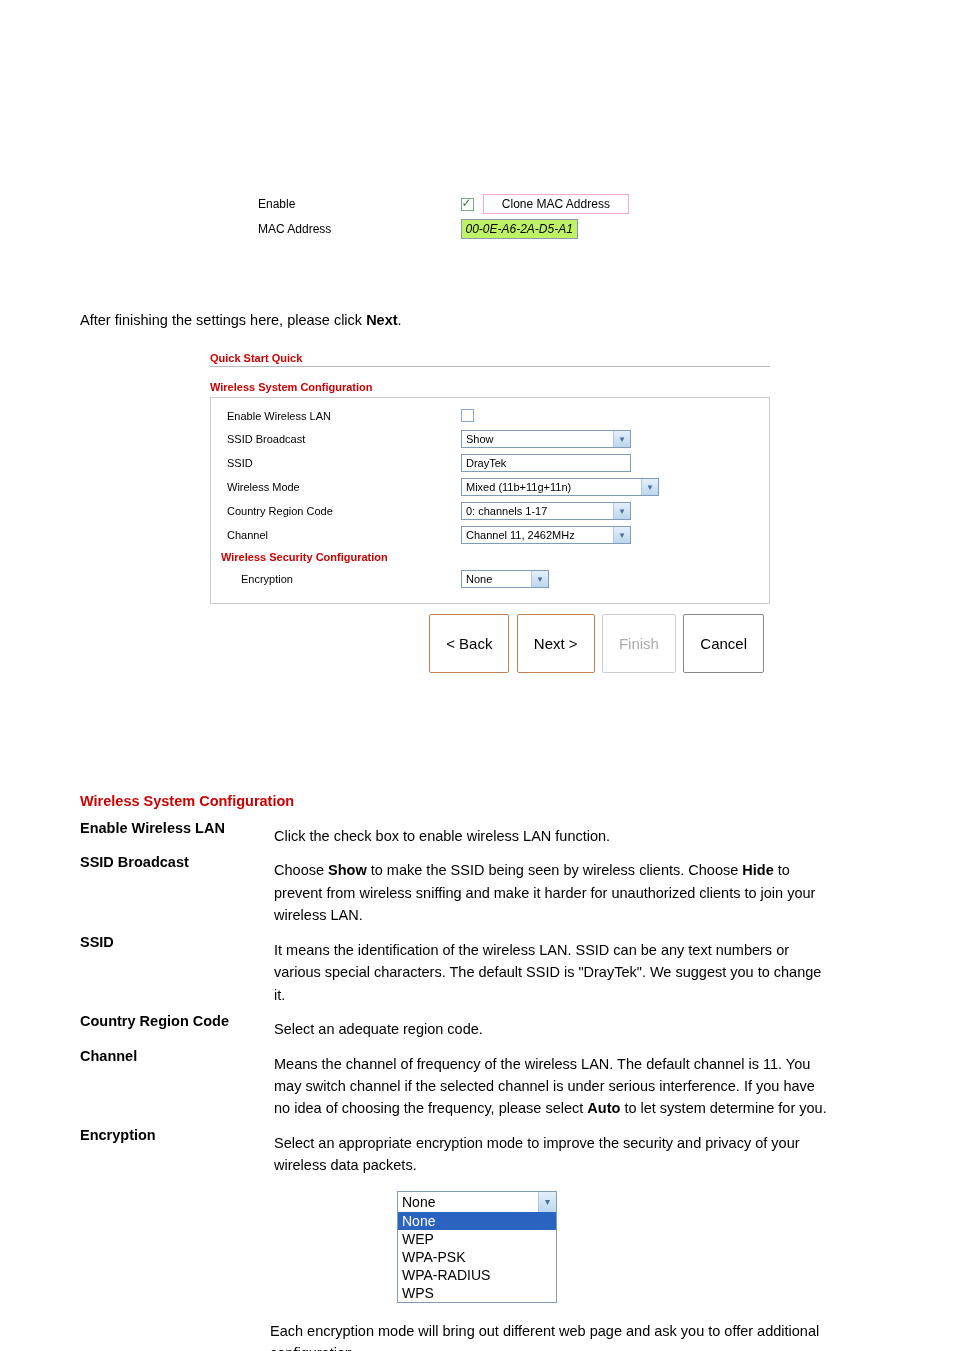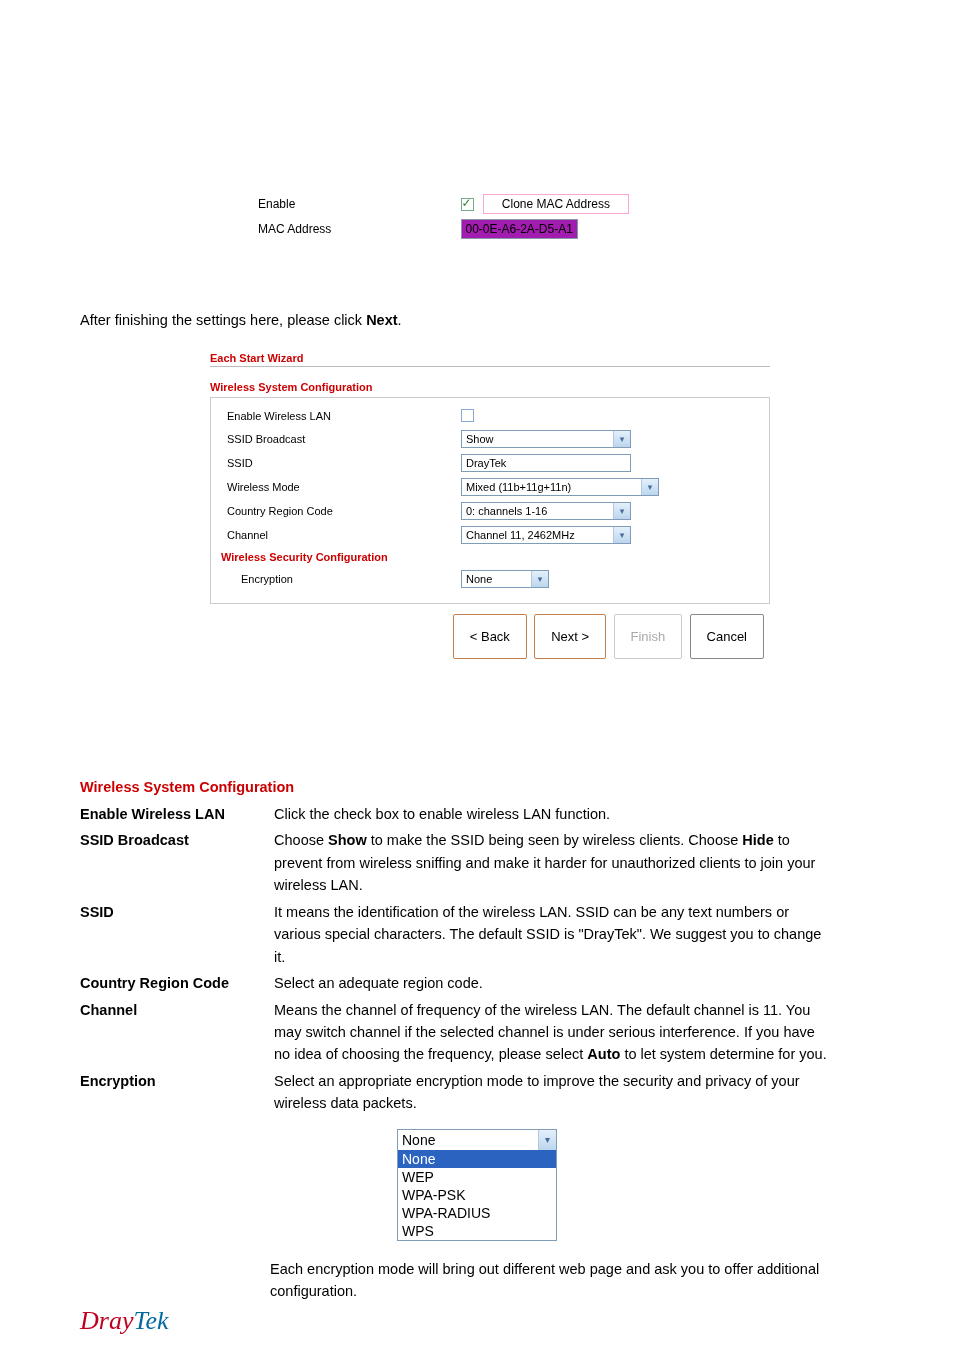--- a/index.html
+++ b/index.html
@@ -18,48 +18,48 @@
     margin: 150px auto 0 auto;
     width: 450px;
     font-family: Verdana, sans-serif;
     font-size: 12px;
   }
   .topbox table { width: 100%; border-collapse: collapse; }
   .topbox td { padding: 4px 6px; vertical-align: middle; }
   .cb-green { display:inline-block; width:13px; height:13px; border:1px solid #7aa88a; background:#fff; position:relative; vertical-align:middle; margin-right:6px; }
   .cb-green.checked::after { content:"✓"; position:absolute; top:-3px; left:0; font-size:12px; color:#3a7f3a; }
   .btn-clone { display:inline-block; border:1px solid #f9a8d4; padding:2px 18px; font-size:12px; background:#fff; vertical-align:middle; }
-  .mac-input { border:1px solid #89a; background:#a21caf; padding:2px 4px; font-size:12px; width:140px; }
+  .mac-input { border:1px solid #89a; background:#bef264; padding:2px 4px; font-size:12px; width:140px;font-style:italic; }
 
   .bodytext { margin: 70px 0 14px 0; font-size: 14.5px; line-height: 1.5; }
   .bold { font-weight: bold; }
 
   .qsw-outer { width: 560px; margin-left: 130px; }
   .qsw-title { color:#c00; font-weight:bold; font-size:11px; padding:6px 0 2px 0; }
   .hr { border:none; border-top:1px solid #bbb; height:0; margin-bottom:10px; }
   .subhead-red { color:#c00; font-weight:bold; font-size:11px; padding:4px 0; }
 
   .conf-table-wrap { border:1px solid #ccc; padding: 8px 10px 12px 10px; }
   .conf-row { display:flex; align-items:center; padding:3px 0; font-size:11px; }
   .conf-label { width: 240px; padding-left: 6px; }
   .checkbox-sq { display:inline-block; width:13px; height:13px; border:1px solid #88aadd; background:#fff; }
   .select-like { display:inline-flex; align-items:center; border:1px solid #7f9db9; background:#fff; height:18px; font-size:11px; }
   .select-like .sval { padding:0 4px; flex:1; }
   .select-like .sarrow { width:17px; height:100%; background:linear-gradient(#e4f0fb,#bcd6ee); border-left:1px solid #b0c8e0; display:flex; align-items:center; justify-content:center; color:#4a6a9a; font-size:9px; }
   .textbox-like { border:1px solid #7f9db9; background:#fff; height:18px; padding:0 4px; font-size:11px; display:flex; align-items:center; }
 
   .btnrow { text-align:right; padding:10px 6px 0 0; }
-  .winbtn { display:inline-block; border:1px solid #888; background:#fff; font-size:13px; padding:14px 16px; margin-left:4px; border-radius:2px; }
+  .winbtn { display:inline-block; border:1px solid #888; background:#fff; font-size:15px; padding:20px 16px; margin-left:4px; border-radius:2px; }
   .winbtn.disabled { color:#aaa; border-color:#ccc; }
   .winbtn.accent { border-color:#c47f4f; }
 
   .section-hdr { color:#c00; font-weight:bold; font-size:14.5px; margin:120px 0 8px 0; }
   .defitem { font-size:14.5px; line-height:1.55; margin-bottom:4px; }
   .defitem .dname { font-weight:bold; display:inline-block; width:190px; vertical-align:top; }
-  .defitem .ddesc { display:inline-block; width: 560px; vertical-align:top; }
+  .defitem .ddesc { display:inline-block; width: 560px; vertical-align:top;margin-top:8px; }
 
   .enc-dd { width:160px; margin:14px auto 0 auto; border:1px solid #7f9db9; font-size:14px; }
   .enc-dd .closed { display:flex; height:20px; }
   .enc-dd .closed .v { flex:1; padding:0 4px; display:flex; align-items:center; }
   .enc-dd .closed .a { width:18px; background:linear-gradient(#e4f0fb,#bcd6ee); border-left:1px solid #b0c8e0; display:flex; align-items:center; justify-content:center; color:#4a6a9a; font-size:10px; }
   .enc-dd .opt { padding:1px 4px; }
   .enc-dd .opt.sel { background:#2a63c0; color:#fff; }
 
   .footer-logo { position:absolute; left:80px; bottom:40px; font-family:Georgia,'Times New Roman',serif; font-size:26px; font-style:italic; }
   .footer-logo .d { color:#c00020; font-weight:normal; font-style:italic; }
@@ -86,21 +86,21 @@
       </tr>
     </tbody>
       </table>
   </div>
 
   <p class="bodytext">
     After finishing the settings here, please click <span class="bold">Next</span>.
   </p>
 
   <div class="qsw-outer">
-    <div class="qsw-title">Each Start Wizard</div>
+    <div class="qsw-title">Quick Start Quick</div>
     <hr class="hr">
 
     <div class="subhead-red">Wireless System Configuration</div>
 
     <div class="conf-table-wrap">
 
       <div class="conf-row">
         <div class="conf-label">Enable Wireless LAN</div>
         <div><span class="checkbox-sq"></span></div>
       </div>
@@ -122,21 +122,21 @@
         <div class="conf-label">Wireless Mode</div>
         <div class="select-like" style="width:198px">
           <span class="sval">Mixed (11b+11g+11n)</span>
           <span class="sarrow">▾</span>
         </div>
       </div>
 
       <div class="conf-row">
         <div class="conf-label">Country Region Code</div>
         <div class="select-like" style="width:170px">
-          <span class="sval">0: channels 1-16</span>
+          <span class="sval">0: channels 1-17</span>
           <span class="sarrow">▾</span>
         </div>
       </div>
 
       <div class="conf-row">
         <div class="conf-label">Channel</div>
         <div class="select-like" style="width:170px">
           <span class="sval">Channel 11, 2462MHz</span>
           <span class="sarrow">▾</span>
         </div>

